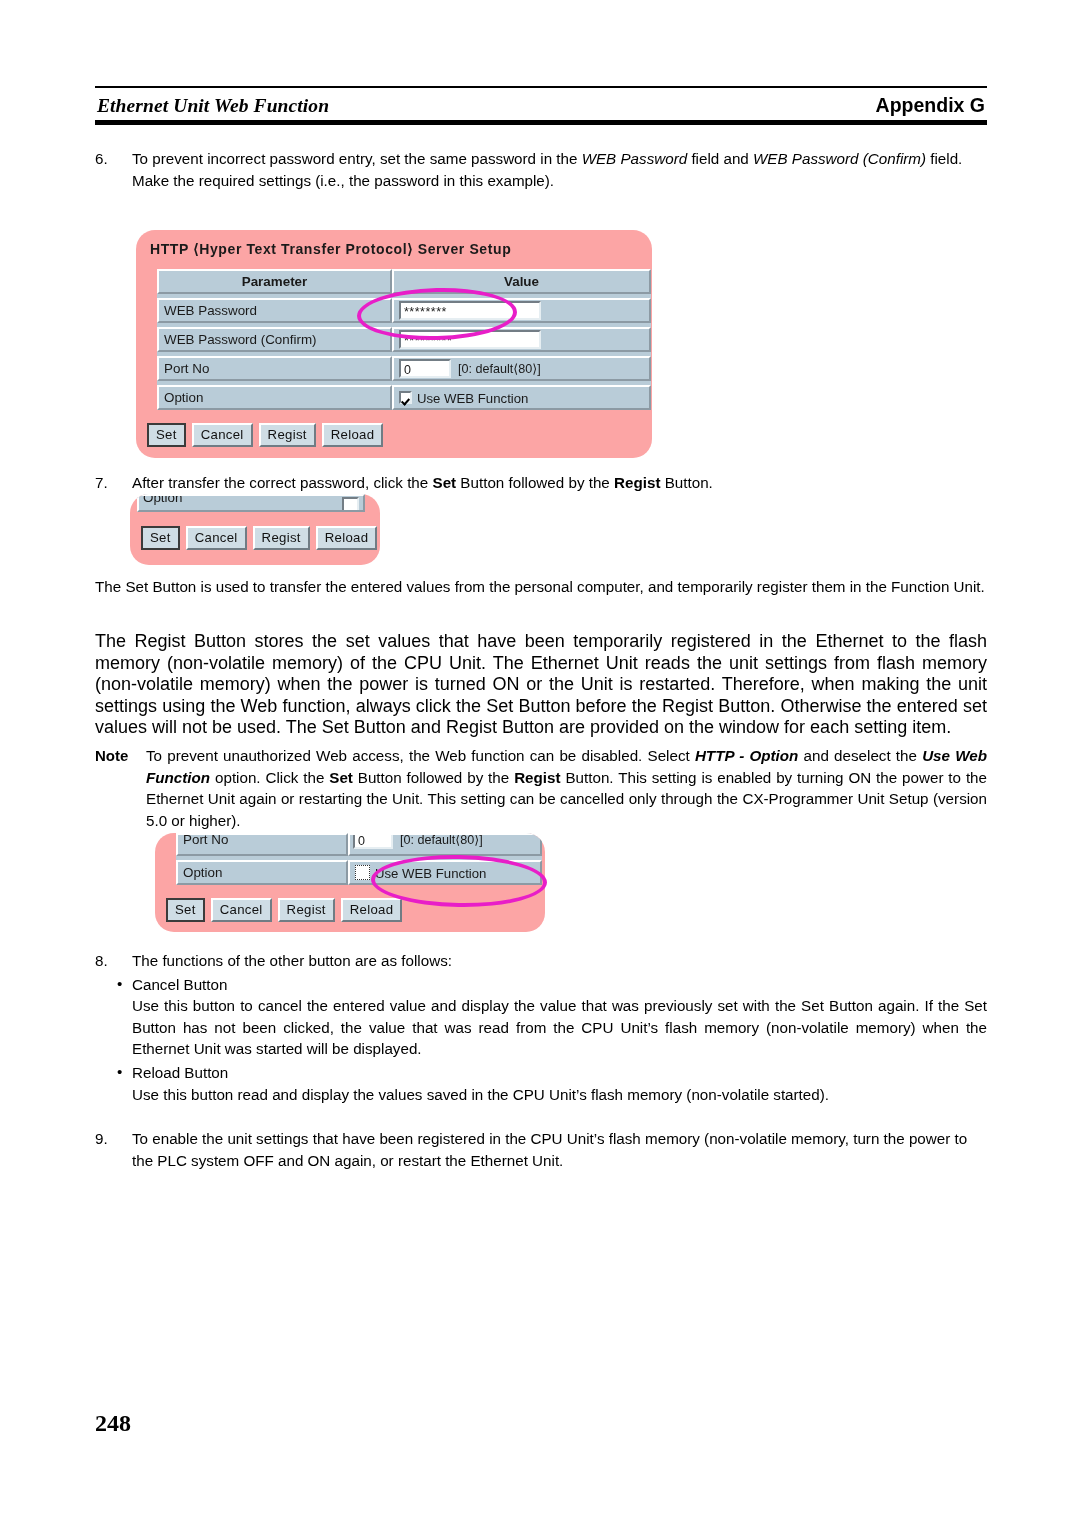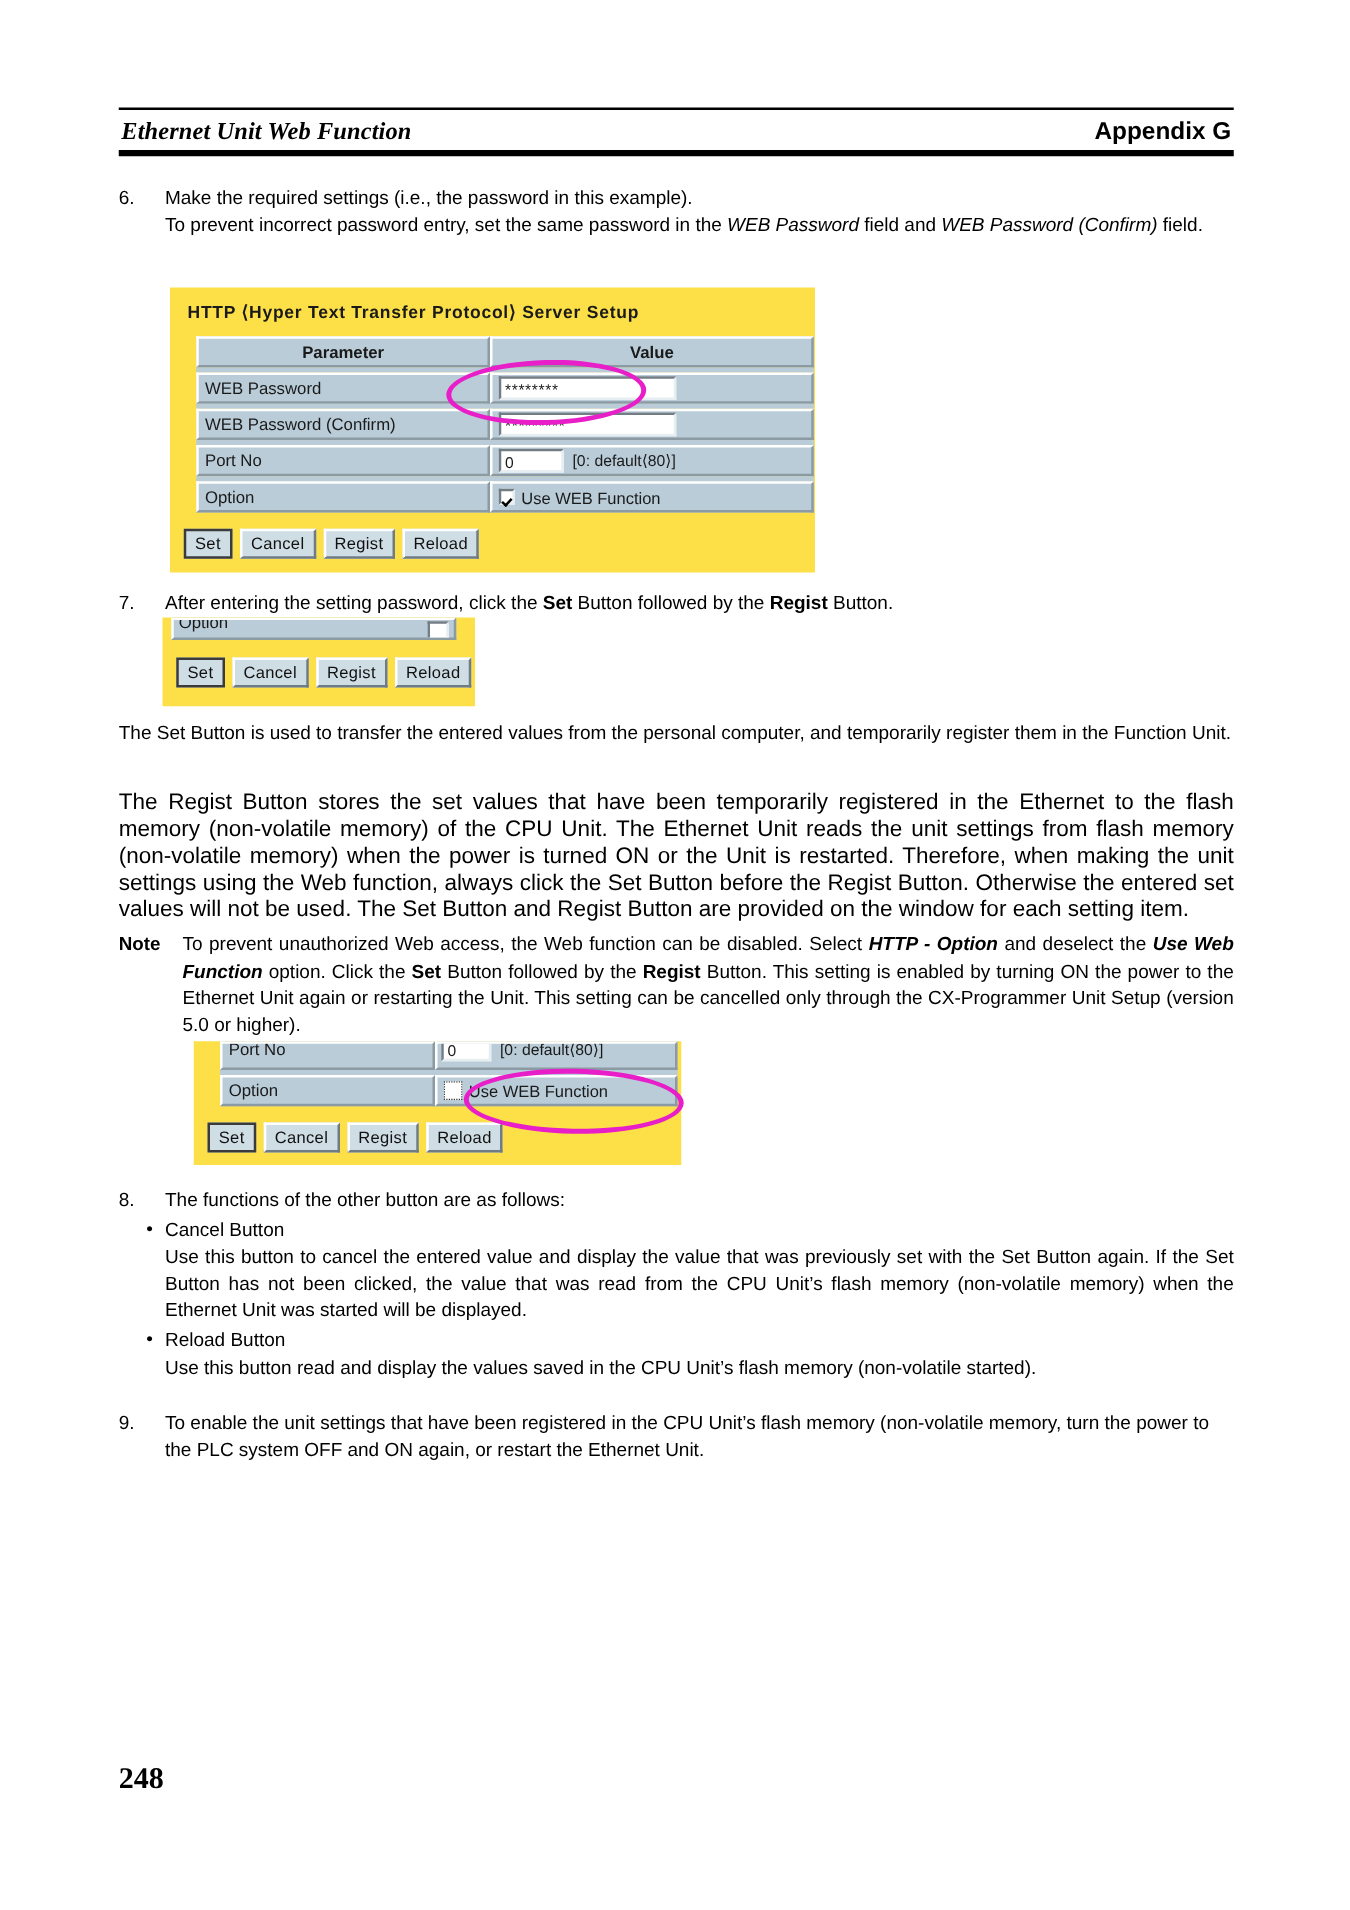--- a/index.html
+++ b/index.html
@@ -126,24 +126,25 @@
     left: 95px;
     top: 1410px;
     font-family: "Liberation Serif", serif;
     font-weight: bold;
     font-size: 24px;
   }
 
   
   .shot {
     position: absolute;
-    background: #fde047;
+    background: #fca5a5;
     font-family: "Liberation Sans", sans-serif;
     color: #1a1a1a;
     overflow: hidden;
+    border-radius: 19px;
   }
   .shot-title {
     font-weight: bold;
     font-size: 14px;
     letter-spacing: 0.6px;
     padding: 11px 0 0 14px;
   }
   .tbl {
     border-collapse: separate;
     border-spacing: 0;
@@ -334,22 +335,22 @@
     <div class="header-row">
       <div class="header-left">Ethernet Unit Web Function</div>
       <div class="header-right">Appendix G</div>
     </div>
     <div class="rule-thick"></div>
   </div>
 
   <div class="content">
     <div class="numitem">
       <span class="num">6.</span>
+      <div class="para"><span>To prevent incorrect password entry, set the same password in the </span><span class="it">WEB Password</span><span> field and </span><span class="it">WEB Password (Confirm)</span><span> field.</span></div>
       <div class="para nojust">Make the required settings (i.e., the password in this example).</div>
-      <div class="para"><span>To prevent incorrect password entry, set the same password in the </span><span class="it">WEB Password</span><span> field and </span><span class="it">WEB Password (Confirm)</span><span> field.</span></div>
     </div>
   </div>
 
   <div class="shot" id="shot-http">
     <div class="shot-title">HTTP ⟨Hyper Text Transfer Protocol⟩ Server Setup</div>
     <table class="tbl">
       <tbody>
           <tr>
         <td class="hd" style="width:235px">Parameter</td>
         <td class="hd">Value</td>
@@ -402,21 +403,21 @@
       <button class="wbtn">Regist</button>
       <button class="wbtn">Reload</button>
     </div>
   </div>
 
   <div class="ellipse" id="ell-password"></div>
 
   <div style="position:absolute; left:95px; top:472px; width:892px; font-size:15.2px; line-height:21.6px;">
     <div class="numitem">
       <span class="num">7.</span>
-      <div class="para nojust"><span>After entering the setting password, click the </span><span class="bo">Set</span><span> Button followed by the </span><span class="bo">Regist</span><span> Button.</span></div>
+      <div class="para nojust"><span>After transfer the correct password, click the </span><span class="bo">Set</span><span> Button followed by the </span><span class="bo">Regist</span><span> Button.</span></div>
     </div>
   </div>
 
   <div class="shot" id="shot-step7">
     <div class="partial-row">
       <span class="clip-text">Option</span>
       <span class="edge-box"></span>
     </div>
     <div class="btnrow" style="margin-top:14px;">
       <button class="wbtn focus">Set</button>

